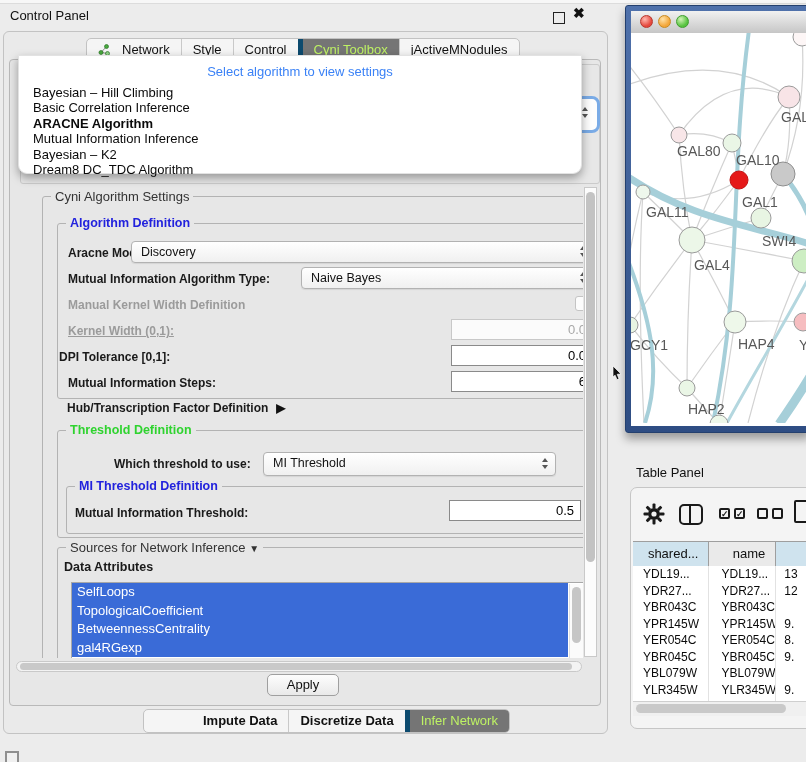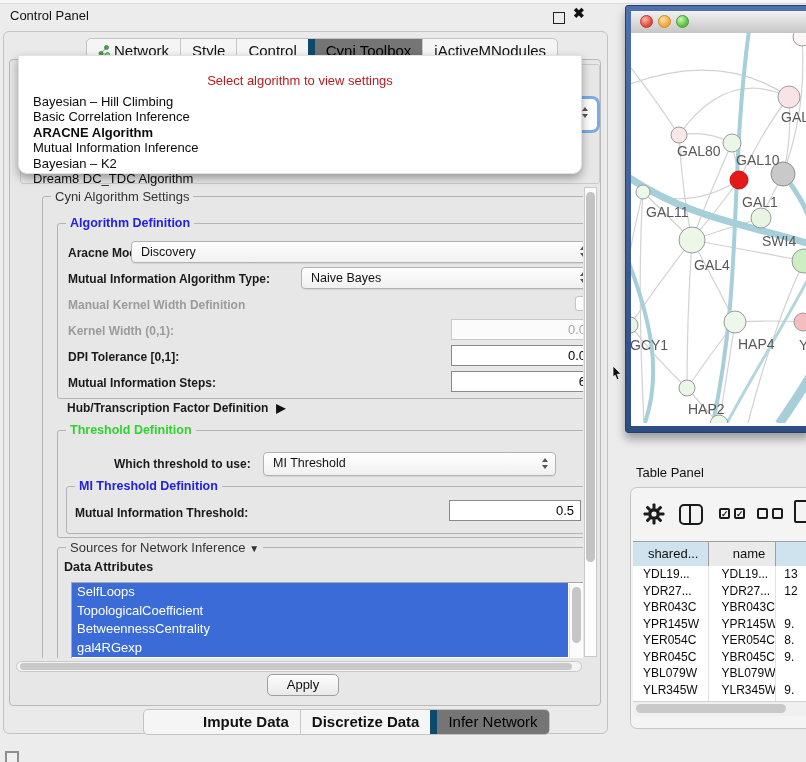--- a/index.html
+++ b/index.html
@@ -5,31 +5,31 @@
   html,body{margin:0;padding:0;}
   #screen{position:relative;width:806px;height:762px;background:#ececec;overflow:hidden;
           font-family:"Liberation Sans",sans-serif;-webkit-font-smoothing:antialiased;}
   .abs{position:absolute;}
   
   .cp-outer{left:3px;top:31px;width:603px;height:701px;background:#eaeaea;border:1px solid #c3c3c3;border-radius:6px;}
   .cp-title{left:10px;top:8px;font-size:13px;color:#111;}
   .win-float{left:553px;top:12px;width:10px;height:10px;border:1.5px solid #222;background:transparent;}
   .win-close{left:573px;top:5px;font-size:14px;font-weight:bold;color:#111;}
   .tabs{display:flex;background:#f5f5f5;border:1px solid #c2c2c2;border-radius:5px;overflow:hidden;}
-  .tabs .tab{padding:3px 11px 4px 11px;font-size:15px;color:#111;white-space:nowrap;display:flex;align-items:center;gap:4px;}
+  .tabs .tab{padding:3px 11px 4px 11px;font-size:13px;color:#111;white-space:nowrap;display:flex;align-items:center;gap:12px;}
   .tabs .tab + .tab{border-left:1px solid #c9c9c9;}
-  .tabs .tab.sel{background:#757575;color:#000000;border-left:7px solid #0c4a6e;}
+  .tabs .tab.sel{background:#757575;color:#bef264;border-left:5px solid #0c4a6e;}
   .cp-content{left:9px;top:59px;width:590px;height:645px;background:#e7e7e7;border:1px solid #b9b9b9;border-radius:4px;}
   
   .frag-group{left:20px;top:64px;width:578px;height:118px;border:1px solid #cbcbcb;border-radius:3px;z-index:4;}
   .frag-combo{left:561px;top:96px;width:33px;height:31px;border:3px solid #7aabe6;border-radius:8px;background:#fdfdfd;z-index:5;}
   
   .popup{left:18px;top:55px;width:562px;height:117px;background:#fff;border:1px solid #e2e2e2;
          border-radius:0 0 9px 9px;box-shadow:0 4px 10px rgba(0,0,0,.35);z-index:30;}
-  .popup .ph{margin-top:17px;text-align:center;font-size:13px;color:#b91c1c;}
+  .popup .ph{margin-top:8px;text-align:center;font-size:13px;color:#3b82f6;}
   .popup .it{margin-left:14px;font-size:13px;line-height:15.4px;color:#0a0a0a;white-space:nowrap;}
   .popup .it.sel{font-weight:bold;}
   
   .viewport{left:13px;top:186px;width:570px;height:472px;overflow:hidden;}
   .group{position:absolute;border:1px solid #b3b3b3;border-radius:3px;}
   .legend{position:absolute;top:-8px;left:8px;background:#e7e7e7;padding:0 4px;font-size:13px;color:#333;white-space:nowrap;}
   .legend.b{font-weight:bold;font-size:12.5px;}
   .legend.blue{color:#2222dd;}
   .legend.green{color:#2fd32f;}
   .lb{position:absolute;font-size:12px;font-weight:bold;color:#1a1a1a;white-space:nowrap;}
@@ -165,23 +165,23 @@
       <span class="lb" style="left:10px;top:48px;">Mutual Information Algorithm Type:</span>
       <div class="combo" style="left:243px;top:43px;width:293px;">
         <span>Naive Bayes</span>
         <span class="spin">
               <i class="up"></i>
               <i class="dn"></i>
             </span>
       </div>
       <span class="lb dis" style="left:10px;top:74px;">Manual Kernel Width Definition</span>
       <span class="cb" style="left:517px;top:72px;"></span>
-      <span class="lb dis" style="left:10px;top:100px;">Kernel Width (0,1):</span>
+      <span class="lb dis" style="left:10px;top:100px;text-decoration:underline;">Kernel Width (0,1):</span>
       <div class="field dis" style="left:393px;top:95px;">0.0</div>
-      <span class="lb" style="left:10px;top:126px;">DPI Tolerance [0,1]:</span>
+      <span class="lb" style="left:1px;top:126px;">DPI Tolerance [0,1]:</span>
       <div class="field" style="left:393px;top:121px;">0.0</div>
       <span class="lb" style="left:10px;top:152px;">Mutual Information Steps:</span>
       <div class="field" style="left:393px;top:147px;">6</div>
     </div>
 
     <div class="abs" style="left:24px;top:204px;font-size:12px;font-weight:bold;color:#1a1a1a;">
       <span>Hub/Transcription Factor Definition</span><span class="arrow-r">▶</span>
     </div>
 
     <div class="group" style="left:14px;top:233px;width:538px;height:106px;">

